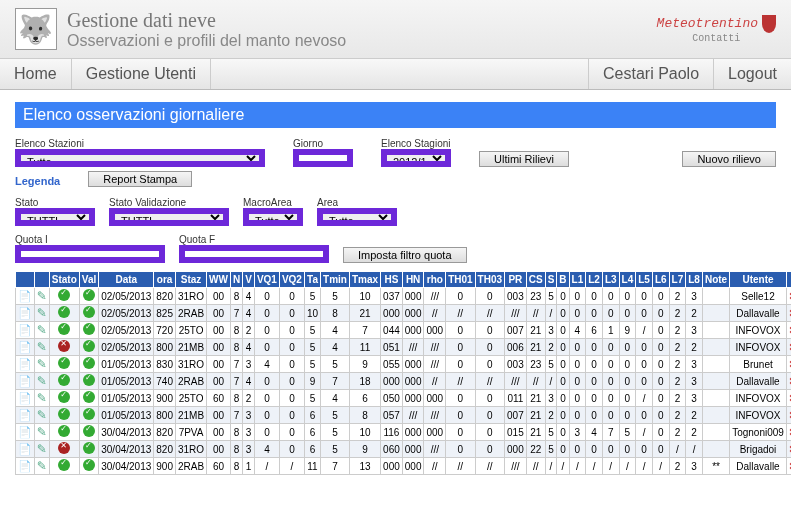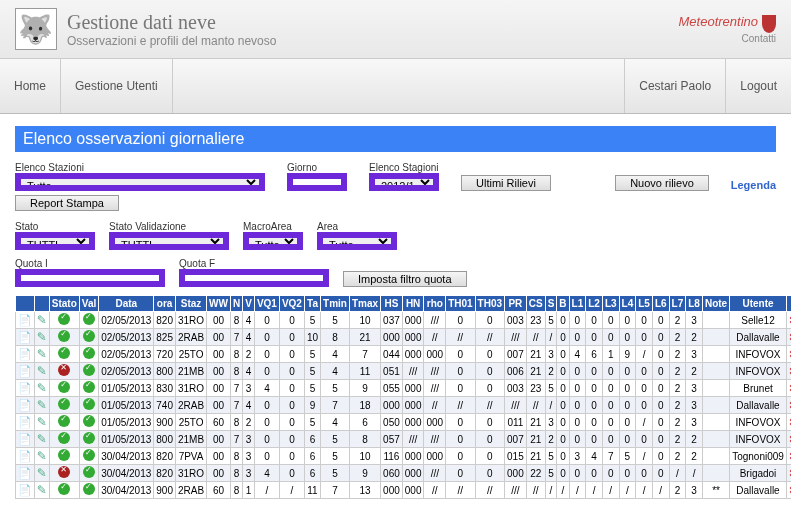--- a/index.html
+++ b/index.html
@@ -1,32 +1,32 @@
 <!DOCTYPE html>
 <html><head>
 <meta charset="utf-8">
 <style>
 * { box-sizing: border-box; margin: 0; padding: 0; }
 body { font-family: Arial, sans-serif; font-size: 11px; background: #fff; width: 791px; }
 .header { background: linear-gradient(#f5f5f5, #e8e8e8); border-bottom: 1px solid #ccc; padding: 8px 15px; display: flex; align-items: center; justify-content: space-between; }
 .header-left { display: flex; align-items: center; gap: 10px; }
 .logo-box { width: 42px; height: 42px; border: 1px solid #999; background: #fff; display: flex; align-items: center; justify-content: center; font-size: 28px; }
 .title-block h1 { font-size: 20px; color: #777; font-weight: normal; font-family: Georgia, serif; }
-.title-block .sub { font-size: 12px; color: #888; }
-.header-right { text-align: right; }
+.title-block .sub { font-size: 16px; color: #888; }
+.header-right { text-align: center; font-family: Liberation Mono, monospace; }
 .mt-logo { color: #c44; font-style: italic; font-size: 13px; }
 .shield { display: inline-block; width: 14px; height: 18px; background: #b33; border-radius: 0 0 50% 50%; vertical-align: middle; margin-left: 4px; }
 .contatti { font-size: 10px; color: #888; }
 .menubar { background: linear-gradient(#f8f8f8, #e5e5e5); border-bottom: 1px solid #bbb; display: flex; justify-content: space-between; }
 .menubar-left, .menubar-right { display: flex; }
-.menubar a { padding: 20px 14px; color: #555; text-decoration: none; border-right: 1px solid #ccc; font-size: 12px; }
+.menubar a { padding: 6px 14px; color: #555; text-decoration: none; border-right: 1px solid #ccc; font-size: 16px; }
 .menubar-right a { border-left: 1px solid #ccc; border-right: none; }
 .content { padding: 12px 15px; }
 .page-title-bar { background: #3b82f6; color: #fff; padding: 4px 8px; font-size: 16px; margin-bottom: 10px; }
-.filters { display: flex; flex-wrap: wrap; gap: 4px 22px; align-items: flex-end; margin-bottom: 10px; }
+.filters { display: flex; flex-wrap: wrap; gap: 4px 28px; align-items: flex-end; margin-bottom: 10px; }
 .field { display: flex; flex-direction: column; }
 .field label { font-size: 10px; color: #333; }
 .field select, .field input { font-size: 11px; border: 6px solid #6d28d9; height: 18px; padding: 0 2px; }
 .btn { background: linear-gradient(#f5f5f5,#ddd); border: 1px solid #999; padding: 1px 14px; font-size: 11px; cursor: pointer; }
 .legenda { color: #36c; font-weight: bold; font-size: 11px; }
 .row2 { display: flex; gap: 14px; align-items: flex-end; margin-bottom: 8px; }
 table.grid { border-collapse: collapse; width: 100%; font-size: 10px; }
 table.grid th { background: #2a5db0; color: #fff; padding: 2px 2px; font-weight: bold; border: 1px solid #fff; white-space: nowrap; }
 table.grid td { border: 1px solid #ccc; padding: 1px 2px; text-align: center; white-space: nowrap; }
 table.grid tr:nth-child(even) td { background: #eef2f8; }

